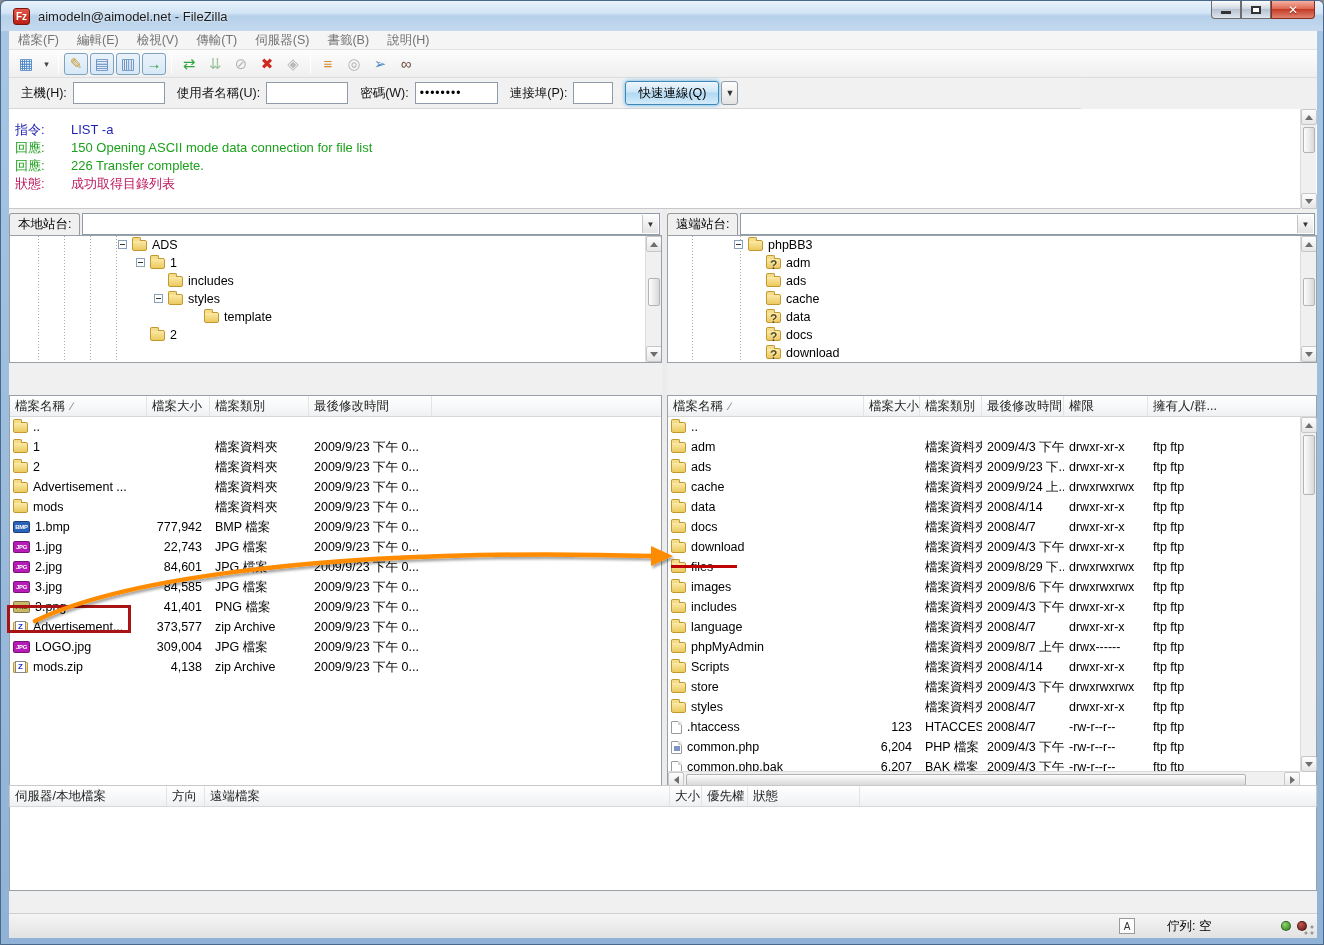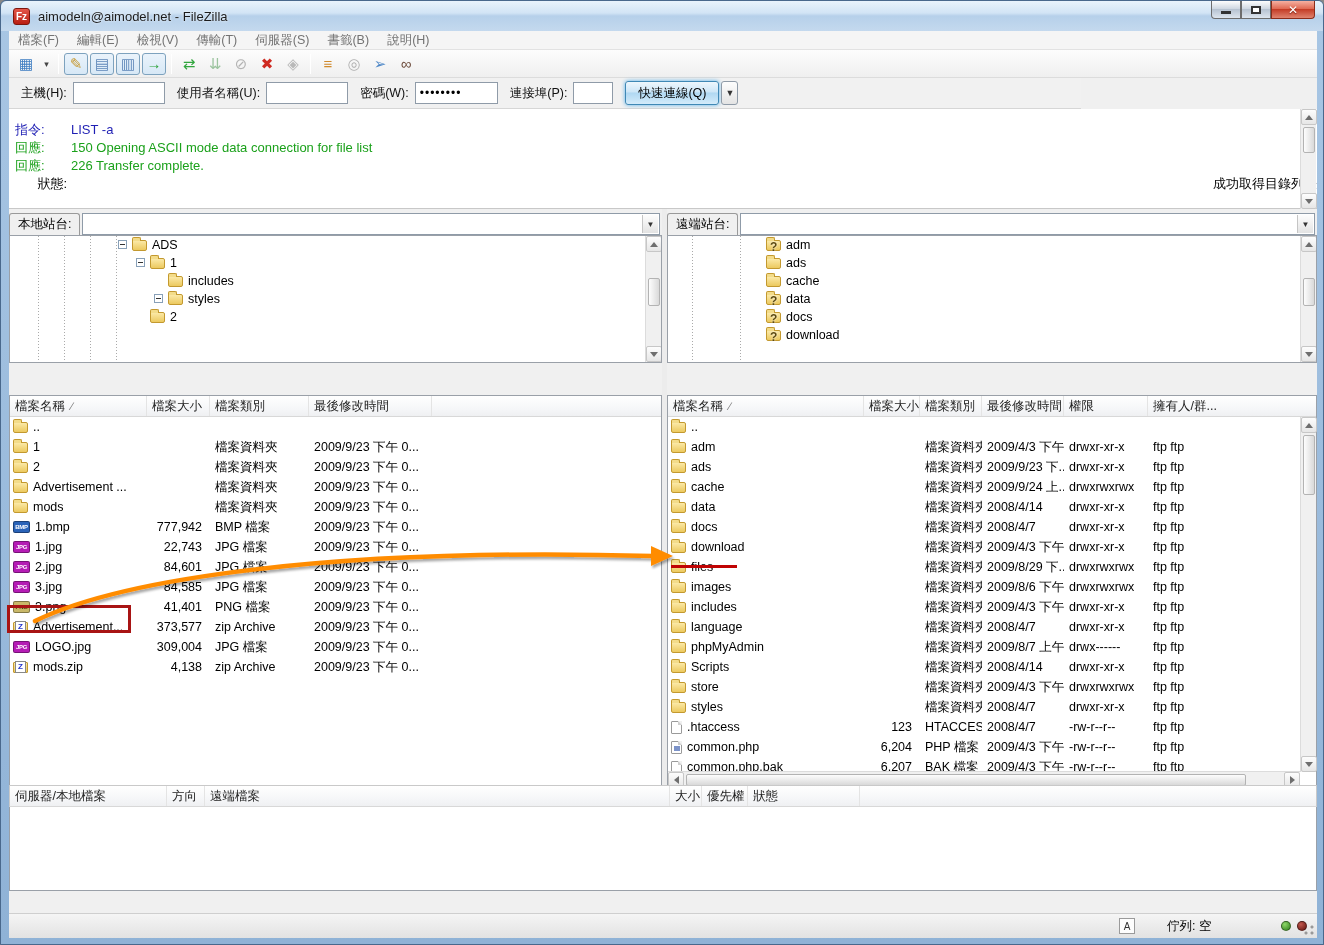--- a/index.html
+++ b/index.html
@@ -56,21 +56,21 @@
   .qc-caret { width:17px; height:24px; margin-left:2px; border:1px solid #8f9ba8; border-radius:3px;
     background:linear-gradient(180deg,#fdfdfd,#e4e4e4); font-size:9px; color:#333;
     display:flex; align-items:center; justify-content:center; }
 
   
   .log { position:absolute; left:0; top:78px; width:1308px; height:100px; background:#fff;
     border-bottom:1px solid #c8c8c8; }
   .log-line { position:relative; padding-left:62px; height:18px; line-height:18px; font-size:13px; white-space:nowrap; }
   .log-line:first-child { margin-top:12px; }
   .log-label { position:absolute; left:6px; top:0; width:52px; }
-  .log-cmd  { color:#1f1fb4; } .log-resp { color:#1ba11b; } .log-stat { color:#000000;text-align:right; }
+  .log-cmd  { color:#1f1fb4; } .log-resp { color:#1ba11b; } .log-stat { color:#be185d; }
 
   
   .sb-v { position:absolute; width:16px; background:#f0f0f0; border-left:1px solid #dcdcdc; }
   .sb-h { position:absolute; height:16px; background:#f0f0f0; border-top:1px solid #dcdcdc; }
   .sb-btn { position:absolute; width:16px; height:16px; background:linear-gradient(180deg,#fdfdfd,#e6e6e6);
     border:1px solid #c7c7c7; border-radius:2px; display:flex; align-items:center; justify-content:center; }
   .tri { width:0; height:0; border-left:4px solid transparent; border-right:4px solid transparent; }
   .tri.up { border-bottom:5px solid #6e6e6e; } .tri.down { border-top:5px solid #6e6e6e; }
   .tri.left { border-top:4px solid transparent; border-bottom:4px solid transparent; border-right:5px solid #6e6e6e; border-left:none; }
   .tri.right { border-top:4px solid transparent; border-bottom:4px solid transparent; border-left:5px solid #6e6e6e; border-right:none; }
@@ -312,20 +312,25 @@
         <span class="tree-icon" style="left: 158px;"><span class="icon-folder"></span></span>
         <span class="tree-label" style="left: 178px;">includes</span>
       </div>
           <div class="tree-row">
         <span class="expander" style="left: 144px;"></span>
         <span class="tree-icon" style="left: 158px;"><span class="icon-folder"></span></span>
         <span class="tree-label" style="left: 178px;">styles</span>
       </div>
           <div class="tree-row">
 
+        <span class="tree-icon" style="left: 194px;"><span class="icon-folder"></span></span>
+        <span class="tree-label" style="left: 214px;">template</span>
+      </div>
+          <div class="tree-row">
+
         <span class="tree-icon" style="left: 140px;"><span class="icon-folder"></span></span>
         <span class="tree-label" style="left: 160px;">2</span>
       </div>
         </div>
       <div class="listbox">
         <div class="lheader" id="lh-local">
             <span class="hcell c-name">
         <span class="hlabel">檔案名稱</span><span class="sort-glyph">∕</span>
       </span>
             <span class="hcell c-size">
@@ -491,20 +496,25 @@
           <span class="sb-btn" style="left:0;top:0;">
               <span class="tri up"></span>
             </span>
           <span class="sb-thumb" style="top:42px; height:28px;"></span>
           <span class="sb-btn" style="left:0;bottom:0;">
               <span class="tri down"></span>
             </span>
         </div>
       <div class="tree-guide" style="left: 24px;"></div>
           <div class="tree-guide" style="left: 72px;"></div>
+          <div class="tree-row">
+        <span class="expander" style="left: 66px;"></span>
+        <span class="tree-icon" style="left: 80px;"><span class="icon-folder"></span></span>
+        <span class="tree-label" style="left: 100px;">phpBB3</span>
+      </div>
           <div class="tree-row">
 
         <span class="tree-icon" style="left: 98px;"><span class="icon-folder q"></span></span>
         <span class="tree-label" style="left: 118px;">adm</span>
       </div>
           <div class="tree-row">
 
         <span class="tree-icon" style="left: 98px;"><span class="icon-folder"></span></span>
         <span class="tree-label" style="left: 118px;">ads</span>
       </div>

